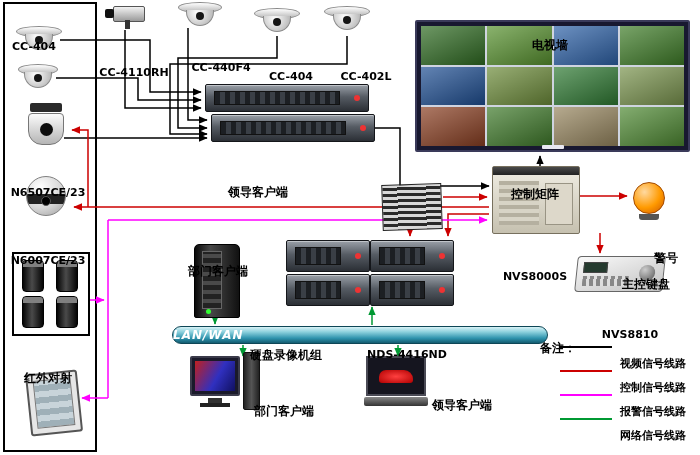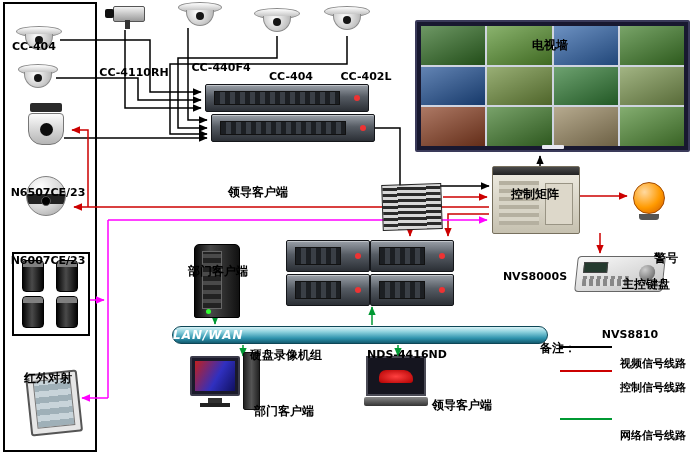--- a/index.html
+++ b/index.html
@@ -339,18 +339,22 @@
 
   <div class="lbl zh" style="left:540px;top:306px">备注：</div>
   <div class="legrow" style="left:560px;top:346px">
     <div class="legline lc1"></div>
     <span class="lbl" style="position:static">控制信号线路</span>
   </div>
   <div class="legrow" style="left:560px;top:322px">
     <div class="legline lc0"></div>
     <span class="lbl" style="position:static">视频信号线路</span>
   </div>
+  <div class="legrow" style="left:560px;top:370px">
+    <div class="legline lc2"></div>
+    <span class="lbl" style="position:static">报警信号线路</span>
+  </div>
   <div class="legrow" style="left:560px;top:394px">
     <div class="legline lc3"></div>
     <span class="lbl" style="position:static">网络信号线路</span>
   </div>
 
 </div>
 
 </body></html>

